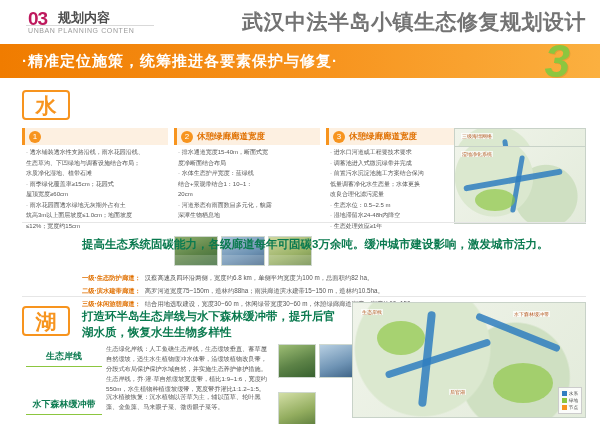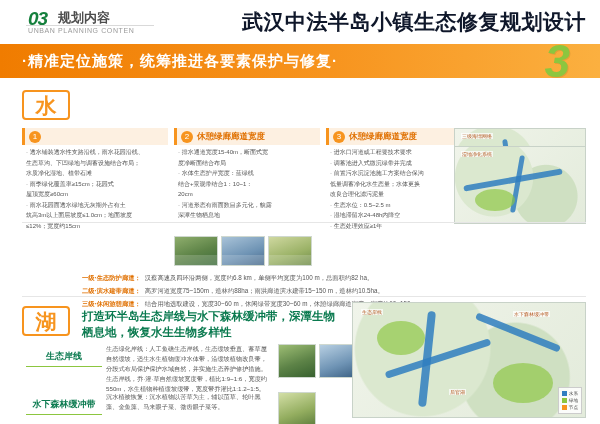--- a/index.html
+++ b/index.html
@@ -9,38 +9,38 @@
     background: #ffffff;
     overflow: hidden;
     position: relative;
   }
   .page { width: 600px; height: 424px; position: relative; background: #fff; }
 
   
   .header { position: relative; height: 44px; padding: 6px 10px 0 10px; }
   .sec-num {
     position: absolute; left: 28px; top: 8px;
-    font-size: 19px; font-weight: bold; color: #15803d; font-style: italic;
+    font-size: 19px; font-weight: bold; color: #be185d; 
     letter-spacing: -1px;
   }
   .sec-cn {
     position: absolute; left: 58px; top: 9px;
     font-size: 13px; font-weight: bold; color: #4d4d4d;
   }
   .sec-en {
     position: absolute; left: 28px; top: 27px;
     font-size: 7px; color: #9a9a9a; letter-spacing: 0.6px;
   }
   .sec-line {
     position: absolute; left: 26px; top: 25px; width: 128px; height: 1px;
     background: #d9d9d9;
   }
   .main-title {
     position: absolute; right: 14px; top: 8px;
-    font-size: 21px; font-weight: bold; color: #0f172a;
+    font-size: 21px; font-weight: bold; color: #737373;
     letter-spacing: 0.5px;
     margin-left: 44px;
   }
 
   
   .banner {
     position: absolute; left: 0; top: 44px; width: 600px; height: 34px;
     background: linear-gradient(90deg, #f07c00 0%, #f7941e 55%, #fbb040 100%);
   }
   .banner-text {
@@ -279,41 +279,42 @@
       <div class="river" style="left:8px; top:30px; width:100px; height:6px; transform:rotate(-10deg);"></div>
       <div class="river" style="left:60px; top:8px; width:5px; height:58px; transform:rotate(10deg);"></div>
       <div class="green-blob" style="left:20px; top:42px; width:40px; height:22px;"></div>
       <div class="map-label" style="left:6px; top:4px;">湿地净化系统</div>
     </div>
   </div>
 
   <div class="divider" style="top:222px;"></div>
 
   <div class="section" style="top:228px; height:66px;">
+    <div class="sec-headline" style="top:8px;">提高生态系统固碳能力，各级廊道每年可固碳3万余吨。缓冲城市建设影响，激发城市活力。</div>
     <div class="bullets" style="top:44px;">
       <div class="row">
         <span class="k">一级·生态防护廊道：</span>
         <span>汉蔡高速及四环沿两侧，宽度约6.8 km，单侧平均宽度为100 m，总面积约82 ha。</span>
       </div>
       <div class="row">
         <span class="k">二级·滨水建带廊道：</span>
         <span>高罗河道宽度75~150m，造林约88ha；雨洪廊道滨水建带15~150 m，造林约10.5ha。</span>
       </div>
       <div class="row">
         <span class="k">三级·休闲游憩廊道：</span>
         <span>结合用地选取建设，宽度30~60 m，休闲绿带宽度30~60 m，休憩绿廊廊道宽度，宽度约60~150 m。</span>
       </div>
     </div>
   </div>
 
   <div class="divider" style="top:296px;"></div>
 
   <div class="section" style="top:300px; height:120px;">
     <div class="badge lake">湖</div>
-    <div class="sec-headline" style="top:8px; right:260px;">打造环半岛生态岸线与水下森林缓冲带，深潭生物栖息地，恢复水生生物多样性</div>
+    <div class="sec-headline" style="top:8px; right:260px;">打造环半岛生态岸线与水下森林缓冲带，提升后官湖水质，恢复水生生物多样性</div>
 
     <div class="lake-row" style="left:22px; top:44px;">
       <div class="lake-tag">
         <span>生态岸线</span>
         <span class="underline"></span>
       </div>
       <div class="lake-text">生态绿化岸线：人工鱼礁生态岸线，生态缓坡垂直、蓄草屋自然缓坡，适生水生植物缓冲水体带，沿缓坡植物改良带，分段式布局保护保护水域自然，并实施生态养护修护措施。生态岸线，乔·灌·草自然缓坡宽度带，植比1:9~1:6，宽度约550m，水生植物种植缓坡缓带，宽度带乔灌比1:1.2~1:5。</div>
       <div class="lake-photos">
         <div class="lake-photo"></div>
         <div class="lake-photo alt"></div>

